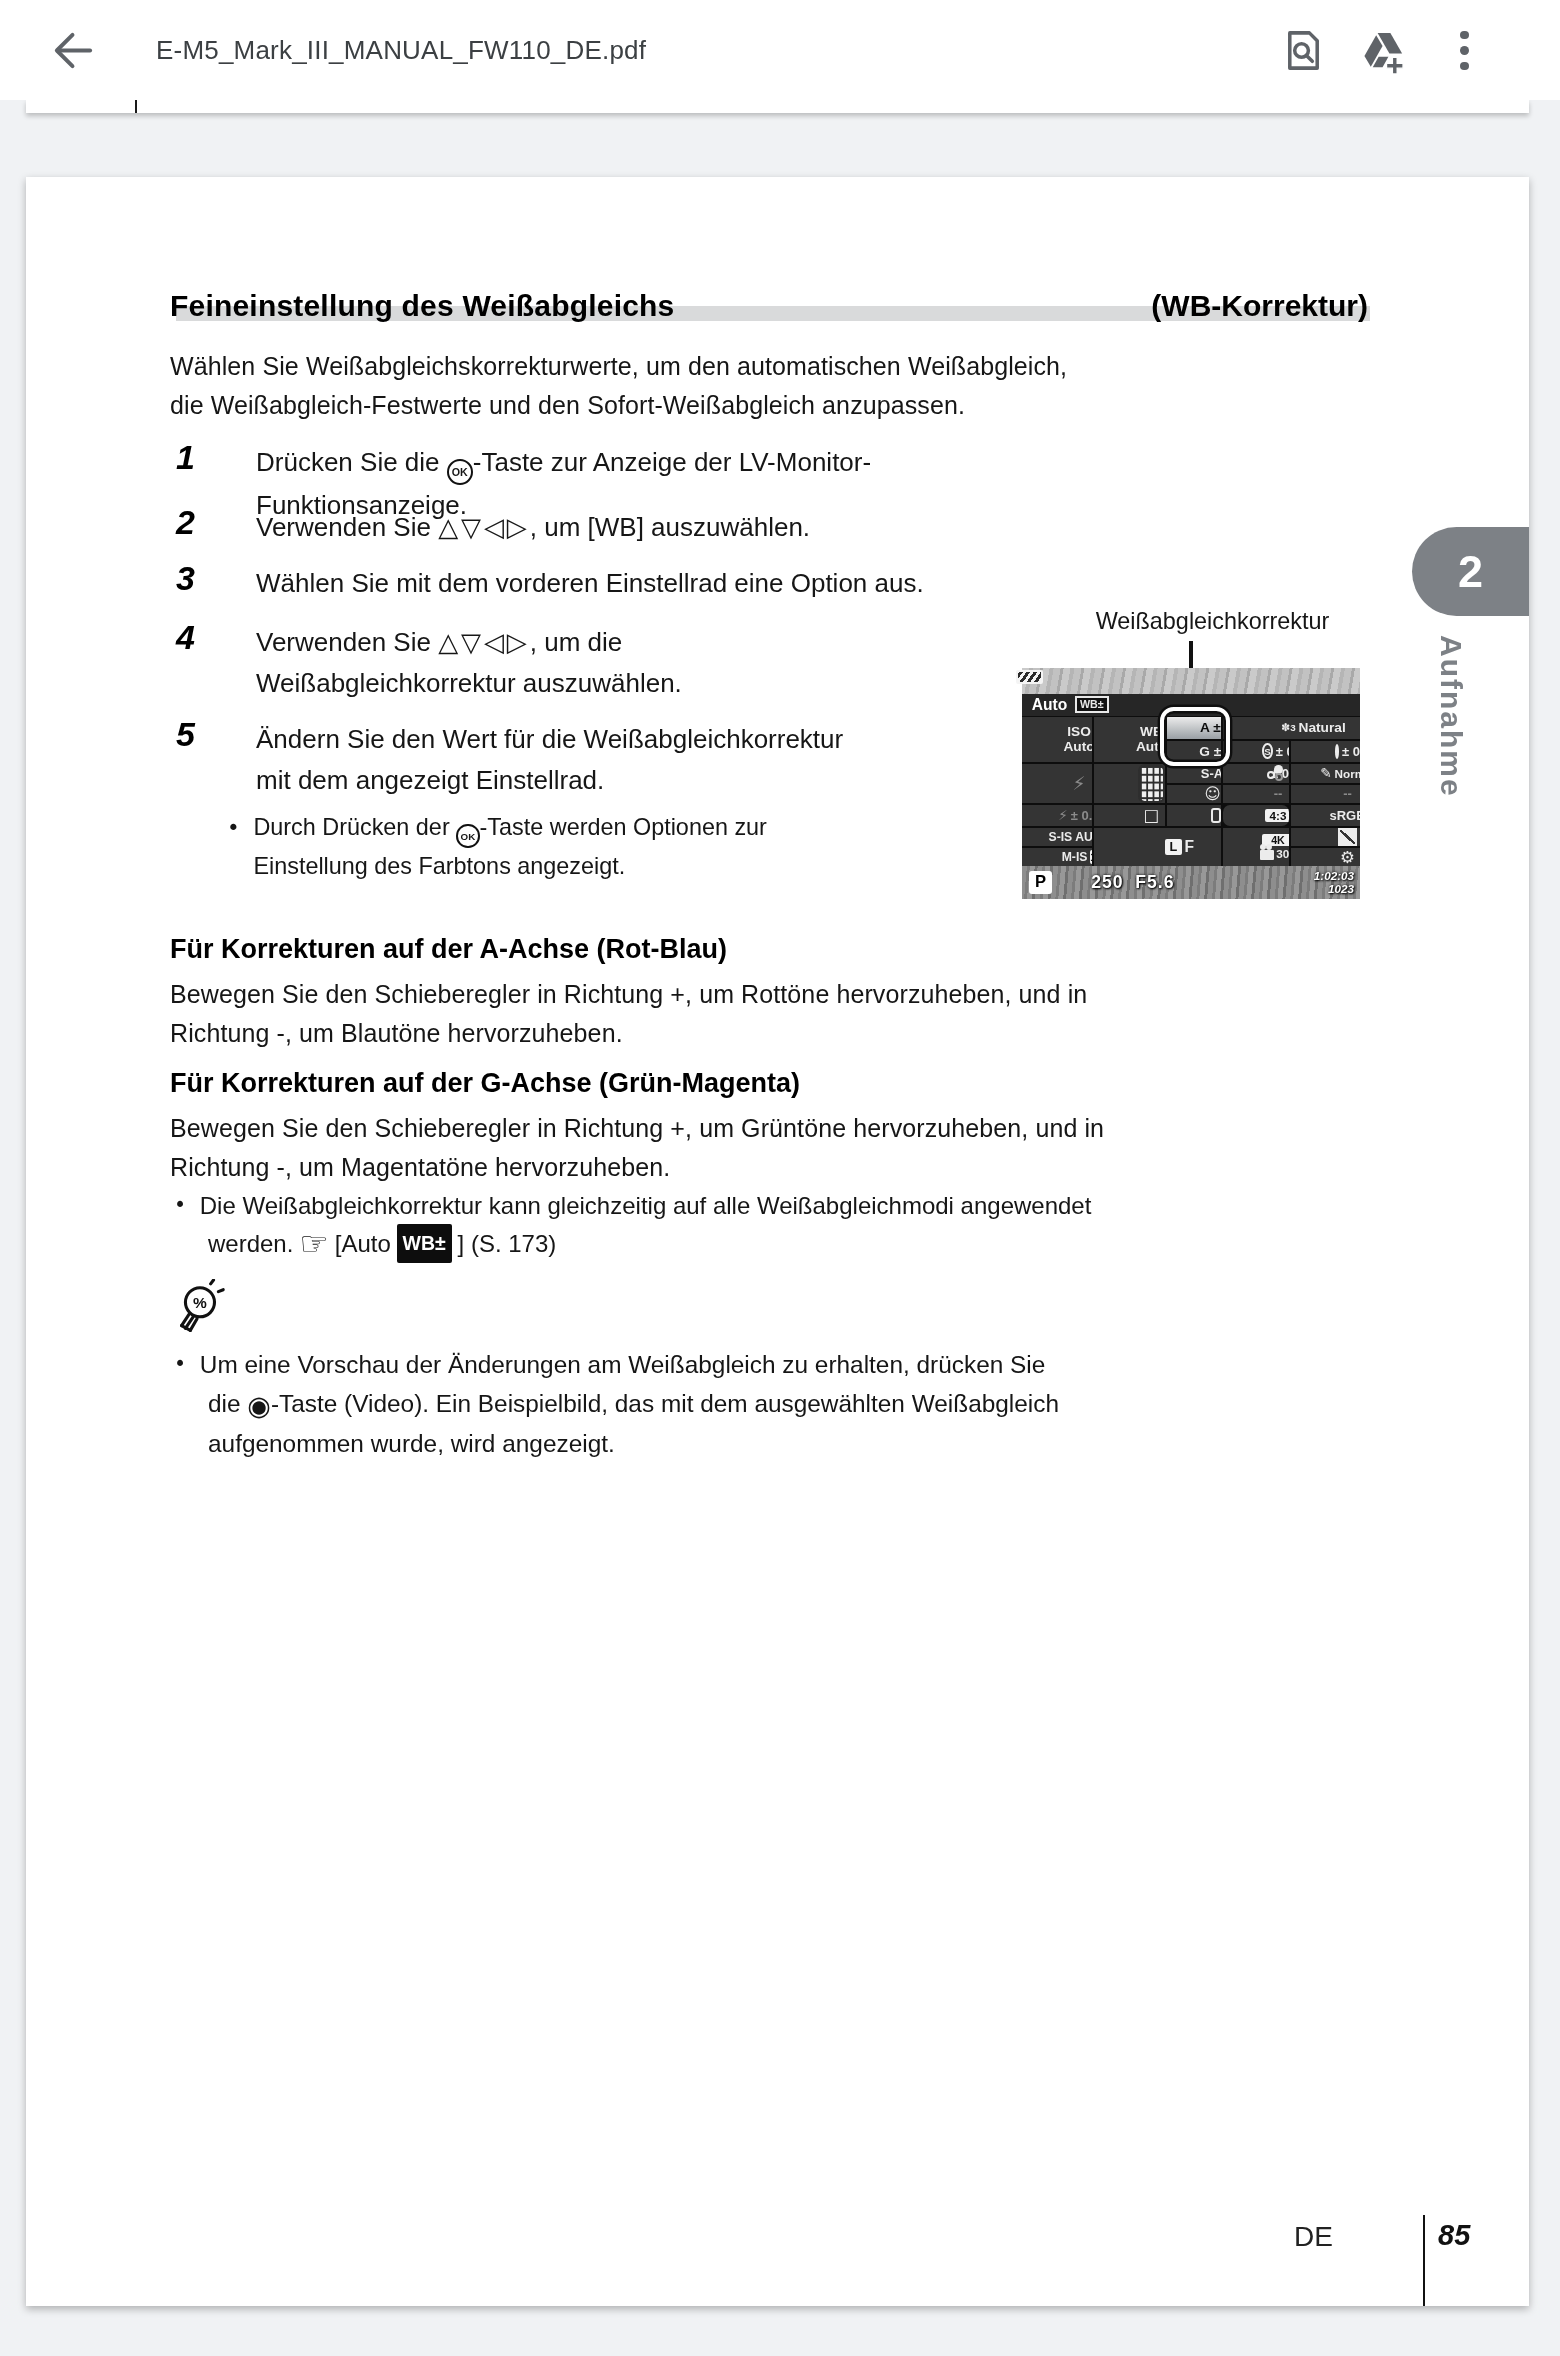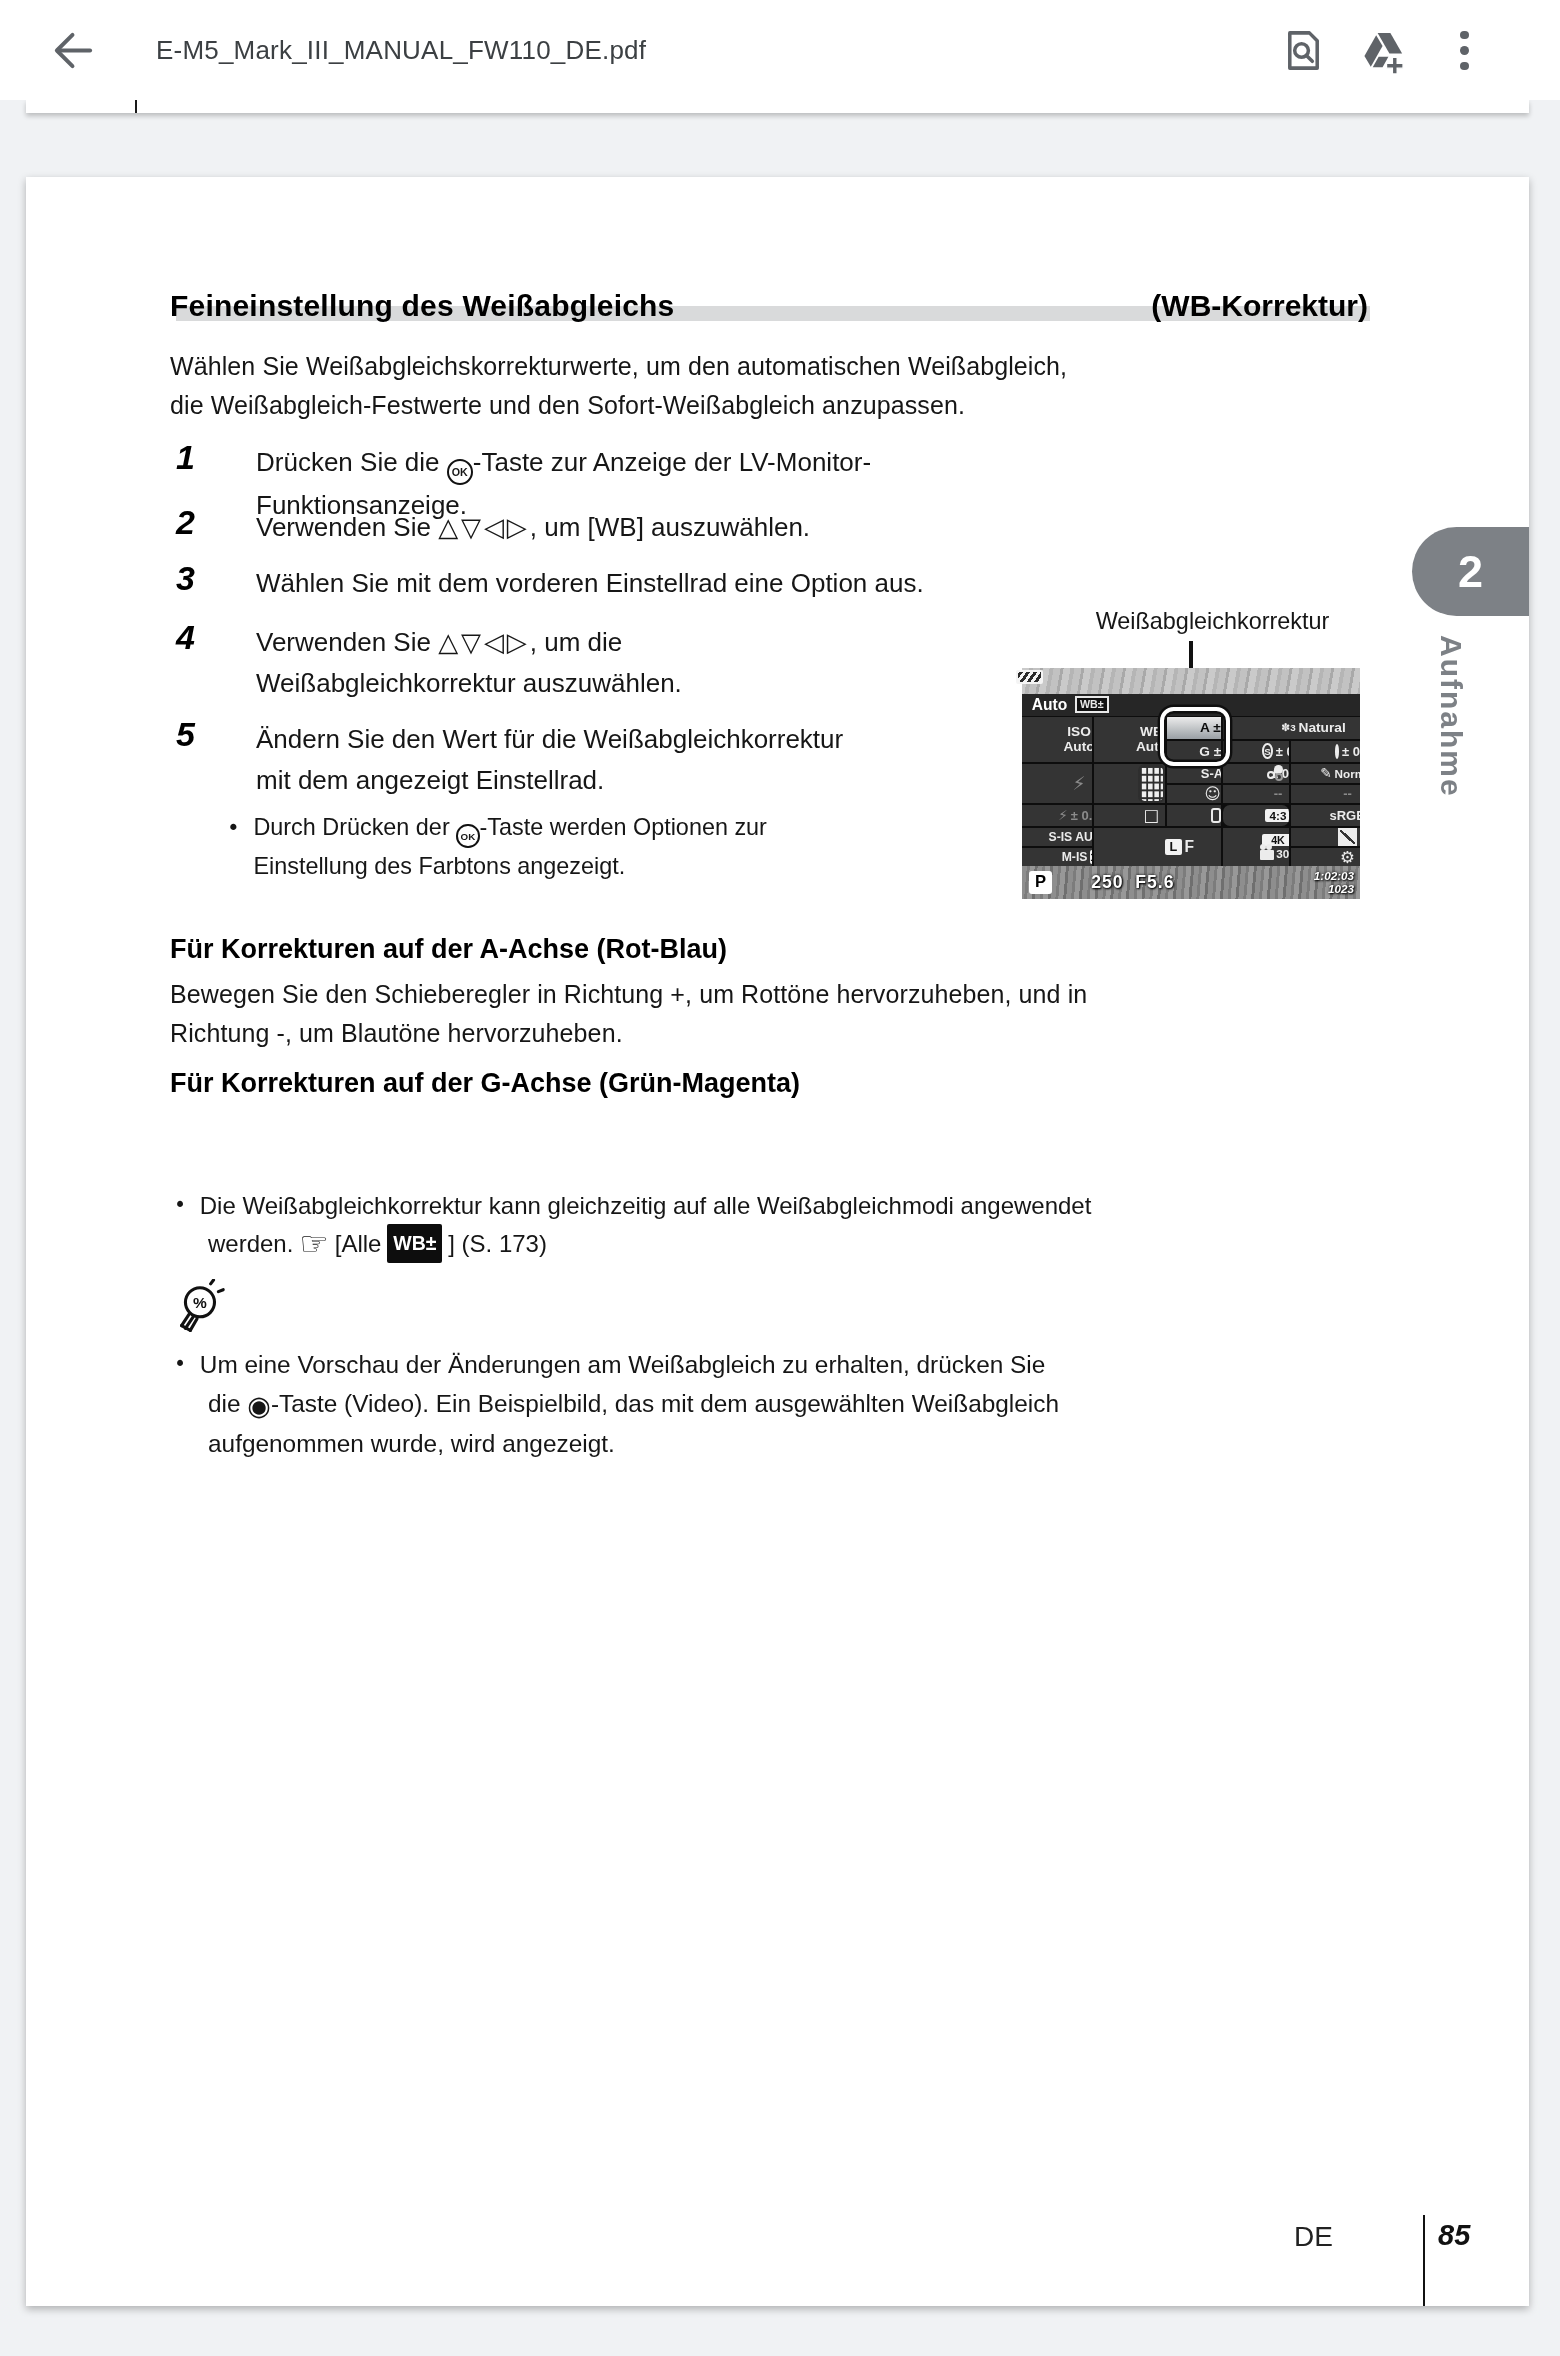--- a/index.html
+++ b/index.html
@@ -436,30 +436,34 @@
     </div>
   </div>
 
   <div class="abs sec-heading" style="top:757px">Für Korrekturen auf der A-Achse (Rot-Blau)</div>
   <div class="abs bodyline" style="left:144px;top:798px;width:1248px">
     <div>Bewegen Sie den Schieberegler in Richtung +, um Rottöne hervorzuheben, und in</div>
     <div>Richtung -, um Blautöne hervorzuheben.</div>
   </div>
 
   <div class="abs sec-heading" style="top:891px">Für Korrekturen auf der G-Achse (Grün-Magenta)</div>
+  <div class="abs bodyline" style="left:144px;top:932px;width:1248px">
+    <div>Bewegen Sie den Schieberegler in Richtung +, um Grüntöne hervorzuheben, und in</div>
+    <div>Richtung -, um Magentatöne hervorzuheben.</div>
+  </div>
 
   <div class="abs" style="left:148px;top:1010px;width:1268px;font-size:24px;line-height:37px;color:#161616">
     <div style="display:flex;gap:13.7px">
       <span class="glyph" style="font-size:20.5px">•</span>
       <span>Die Weißabgleichkorrektur kann gleichzeitig auf alle Weißabgleichmodi angewendet</span>
     </div>
     <div id="note-line2" style="margin-left:34px">
       <span>werden.</span>
       <span class="glyph hand">☞</span>
-      <span>[Alle</span>
+      <span>[Auto</span>
       <span class="wb-doc-badge">WB±</span>
       <span>] (S. 173)</span>
     </div>
   </div>
 
   <div class="abs" id="tip-icon">
     <svg viewBox="0 0 64 66" width="62" height="64" fill="none" stroke="#111" stroke-width="3.2" stroke-linecap="round">
       <circle cx="33" cy="24" r="15" fill="#fff"></circle>
       <text x="33" y="30" text-anchor="middle" font-size="16" font-weight="bold" fill="#111" stroke="none" font-family="Liberation Sans, sans-serif">%</text>
       <path d="M22 36 L14 48"></path>

